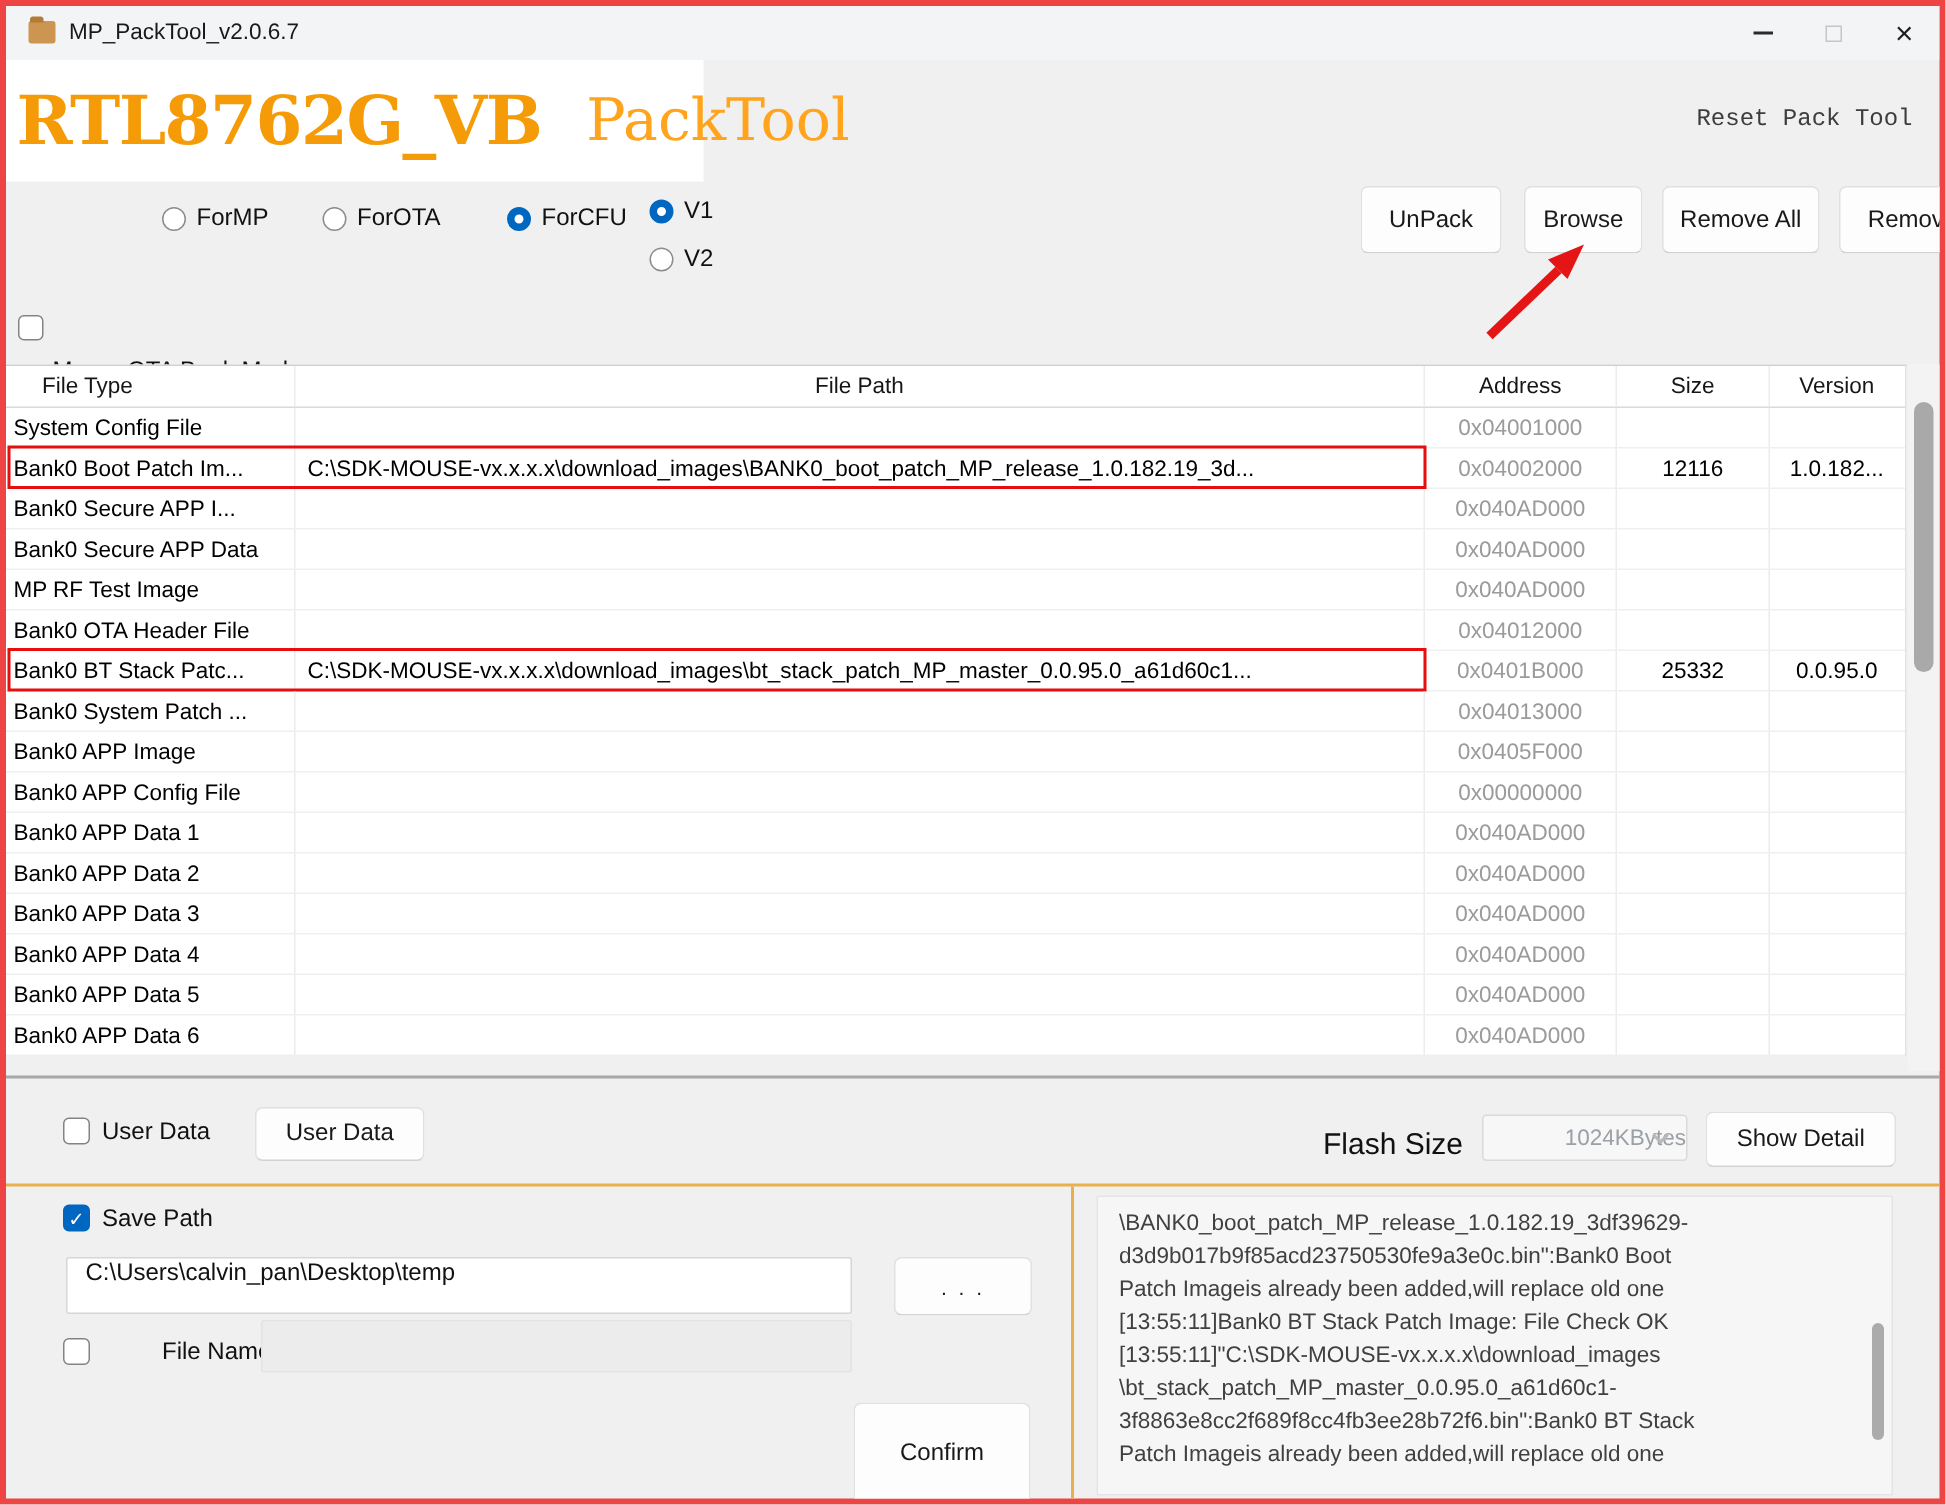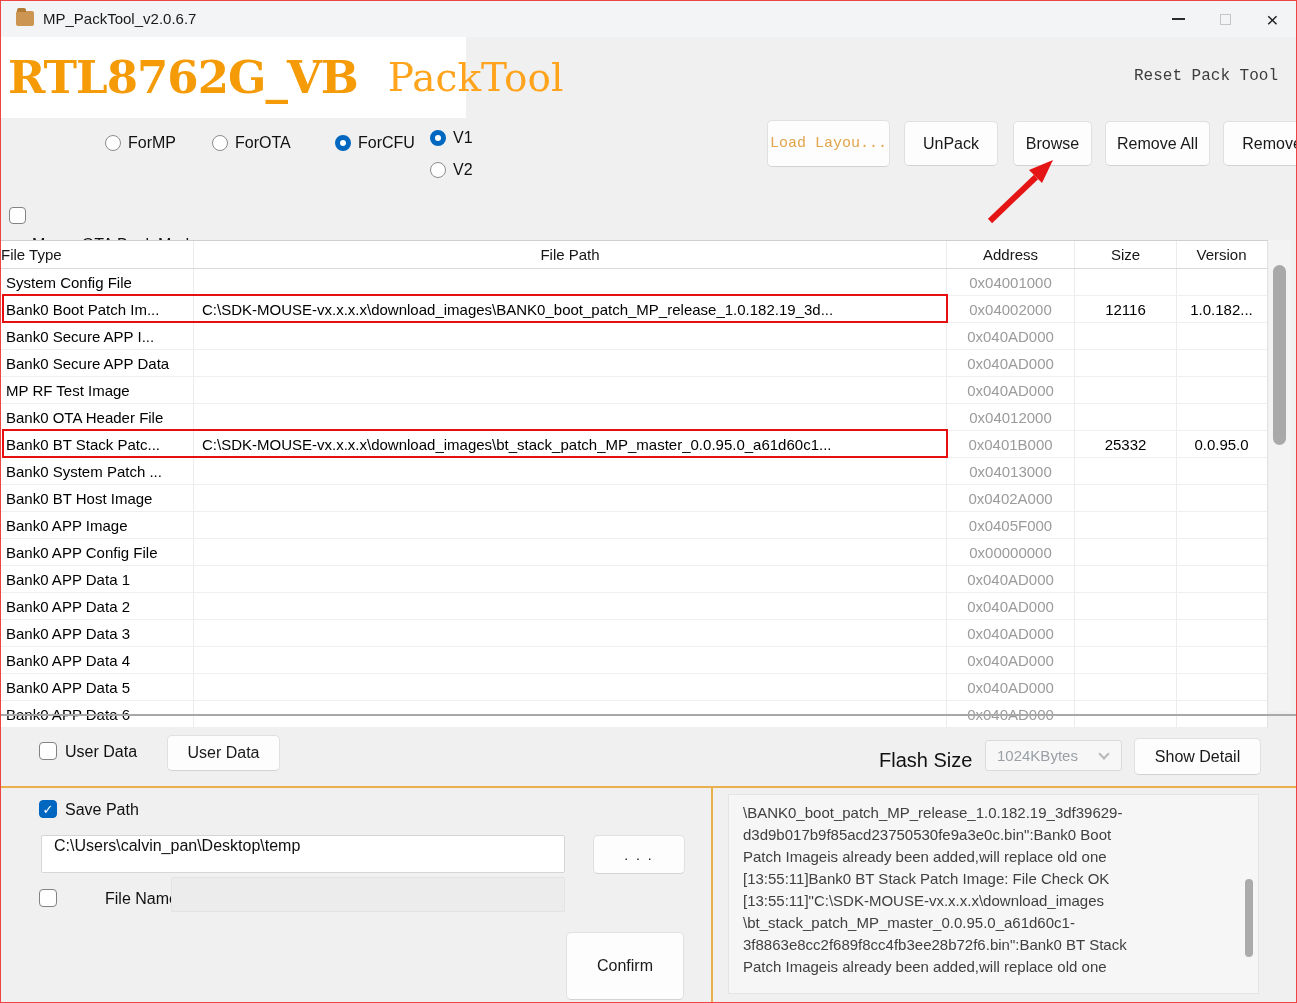--- a/index.html
+++ b/index.html
@@ -1,18 +1,18 @@
 <!DOCTYPE html>
 <html><head>
 <meta charset="utf-8">
 <style>
   html,body{margin:0;padding:0;background:#d8d8d8;}
   #win{
     position:relative; width:1297px; height:1003px; box-sizing:border-box;
-    border:1px solid #ef4444; background:#f0f0f0; overflow:hidden;
+    border:4px solid #ef4444; background:#f0f0f0; overflow:hidden;
     font-family:"Liberation Sans",sans-serif; color:#1a1a1a;
     -webkit-font-smoothing:antialiased;
   }
   
   #titlebar{position:absolute;left:0;top:0;width:100%;height:36px;background:#f2f4f6;}
   #app-icon{position:absolute;left:15px;top:10px;width:18px;height:15px;background:#cd9552;border-radius:2px;}
   #app-icon::before{content:"";position:absolute;left:1px;top:-3px;width:9px;height:4px;background:#b27c35;border-radius:2px 2px 0 0;}
   #title-text{position:absolute;left:42px;top:0;line-height:36px;font-size:15px;color:#191919;}
   #win-controls{position:absolute;right:0;top:0;height:36px;display:flex;}
   .wc{width:47px;height:36px;display:flex;align-items:center;justify-content:center;}
@@ -44,37 +44,37 @@
   .cb.on .chk{color:#fff;}
   .cb-label{position:absolute;font-size:16px;color:#111;}
   
   #table{position:absolute;left:0;top:239px;width:1267px;background:#fff;border-top:1px solid #cfcfcf;
          border-right:1px solid #e2e2e2;box-sizing:border-box;font-size:15px;}
   .thead{display:grid;grid-template-columns:192px 753px 128px 102px 90px;height:27px;border-bottom:1px solid #dadada;}
   .trow{position:relative;display:grid;grid-template-columns:192px 753px 128px 102px 90px;height:26px;border-bottom:1px solid #efefef;}
   .tcell{overflow:hidden;white-space:nowrap;display:flex;align-items:center;box-sizing:border-box;}
   .tcell + .tcell{border-left:1px solid #ececec;}
   .thead .tcell{justify-content:center;color:#161616;}
-  .thead .tcell:first-child{justify-content:flex-start;padding-left:0;}
+  .thead .tcell:first-child{justify-content:flex-start;padding-left:24px;}
   .c-type{padding-left:5px;color:#000;}
   .c-path{padding-left:8px;color:#000;}
   .c-addr{justify-content:center;color:#9b9b9b;}
   .c-size{justify-content:center;color:#000;}
   .c-ver{justify-content:center;color:#000;}
   .redbox{position:absolute;left:1px;top:-2px;width:946px;height:29px;border:2px solid #e60f0f;box-sizing:border-box;pointer-events:none;}
   #tbl-scroll{position:absolute;left:1268px;top:239px;width:22px;height:471px;background:#f3f3f3;}
   #tbl-thumb{position:absolute;left:4px;top:25px;width:13px;height:180px;background:#a9a9a9;border-radius:7px;}
   
   #divider-gray{position:absolute;left:0;top:713px;width:1297px;height:2px;background:#a8a8a8;}
   #divider-orange-h{position:absolute;left:0;top:785px;width:1297px;height:2px;background:#eab04d;}
   #divider-orange-v{position:absolute;left:710px;top:787px;width:2px;height:216px;background:#eab04d;}
   #btn-userdata{left:166px;top:734px;width:113px;height:36px;}
   #flash-label{position:absolute;left:878px;top:748px;font-size:20px;color:#111;}
   #flash-dd{position:absolute;left:984px;top:739px;width:137px;height:31px;background:#f7f7f7;border:1px solid #dadada;border-radius:3px;
-            box-sizing:border-box;display:flex;align-items:center;padding-left:11px;font-size:15px;color:#9aa0a6;}
+            box-sizing:border-box;display:flex;align-items:center;padding-left:21px;font-size:15px;color:#9aa0a6;justify-content:flex-end;}
   .chevron{position:absolute;right:13px;top:9px;width:8px;height:8px;border-right:2px solid #b9b9b9;border-bottom:2px solid #b9b9b9;transform:rotate(45deg);box-sizing:border-box;}
   #btn-showdetail{left:1133px;top:737px;width:127px;height:37px;}
   .field{position:absolute;box-sizing:border-box;border:1px solid #d6d6d6;background:#fff;font-size:16px;color:#111;
          font-family:"Liberation Sans",sans-serif;padding:0 0 16px 12px;border-radius:2px;outline:none;}
   #savepath-input{left:40px;top:834px;width:524px;height:38px;}
   #filename-input{left:170px;top:876px;width:394px;height:35px;background:#ececec;border-color:#e3e3e3;}
   #btn-dots{left:592px;top:834px;width:92px;height:39px;font-size:14px;letter-spacing:2px;}
   #btn-confirm{left:565px;top:931px;width:118px;height:68px;}
   
   #log{position:absolute;left:727px;top:793px;width:531px;height:200px;background:#f6f6f6;border:1px solid #e4e4e4;
@@ -125,21 +125,20 @@
   </div>
   <div class="radio-item" style="left:429px;top:128px;">
     <span class="radio on"></span>
     <span>V1</span>
   </div>
   <div class="radio-item" style="left:429px;top:160px;">
     <span class="radio"></span>
     <span>V2</span>
   </div>
 
-  <div class="btn" id="btn-load">Load Layou...</div>
   <div class="btn" id="btn-unpack">UnPack</div>
   <div class="btn" id="btn-browse">Browse</div>
   <div class="btn" id="btn-removeall">Remove All</div>
   <div class="btn" id="btn-remove">Remove</div>
 
   <svg id="red-arrow" width="95" height="78" viewBox="0 0 95 78">
     <line x1="14" y1="70" x2="60" y2="26" stroke="#e51515" stroke-width="6"></line>
     <polygon points="77,9 66,32 53,19" fill="#e51515"></polygon>
   </svg>
 
@@ -205,27 +204,20 @@
           <div class="tcell c-path">C:\SDK-MOUSE-vx.x.x.x\download_images\bt_stack_patch_MP_master_0.0.95.0_a61d60c1...</div>
           <div class="tcell c-addr">0x0401B000</div>
           <div class="tcell c-size">25332</div>
           <div class="tcell c-ver">0.0.95.0</div>
           <div class="redbox"></div>
         </div>
         <div class="trow">
           <div class="tcell c-type">Bank0 System Patch ...</div>
           <div class="tcell c-path"></div>
           <div class="tcell c-addr">0x04013000</div>
-          <div class="tcell c-size"></div>
-          <div class="tcell c-ver"></div>
-        </div>
-        <div class="trow">
-          <div class="tcell c-type">Bank0 BT Host Image</div>
-          <div class="tcell c-path"></div>
-          <div class="tcell c-addr">0x0402A000</div>
           <div class="tcell c-size"></div>
           <div class="tcell c-ver"></div>
         </div>
         <div class="trow">
           <div class="tcell c-type">Bank0 APP Image</div>
           <div class="tcell c-path"></div>
           <div class="tcell c-addr">0x0405F000</div>
           <div class="tcell c-size"></div>
           <div class="tcell c-ver"></div>
         </div>

